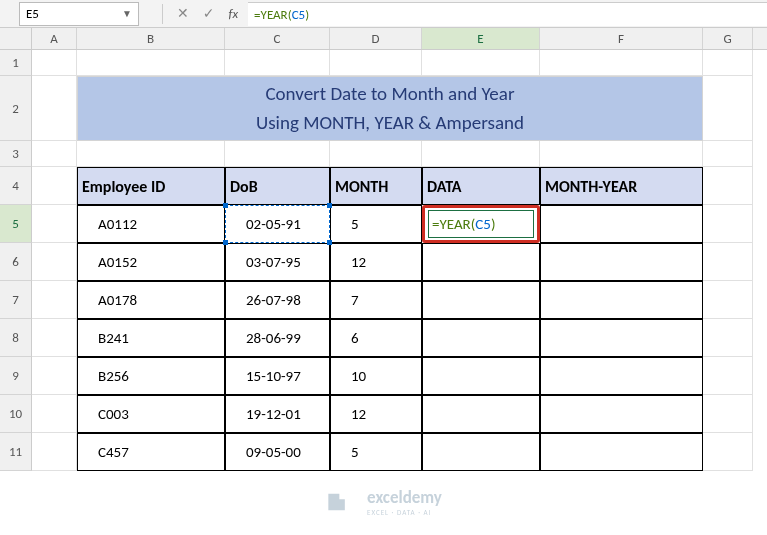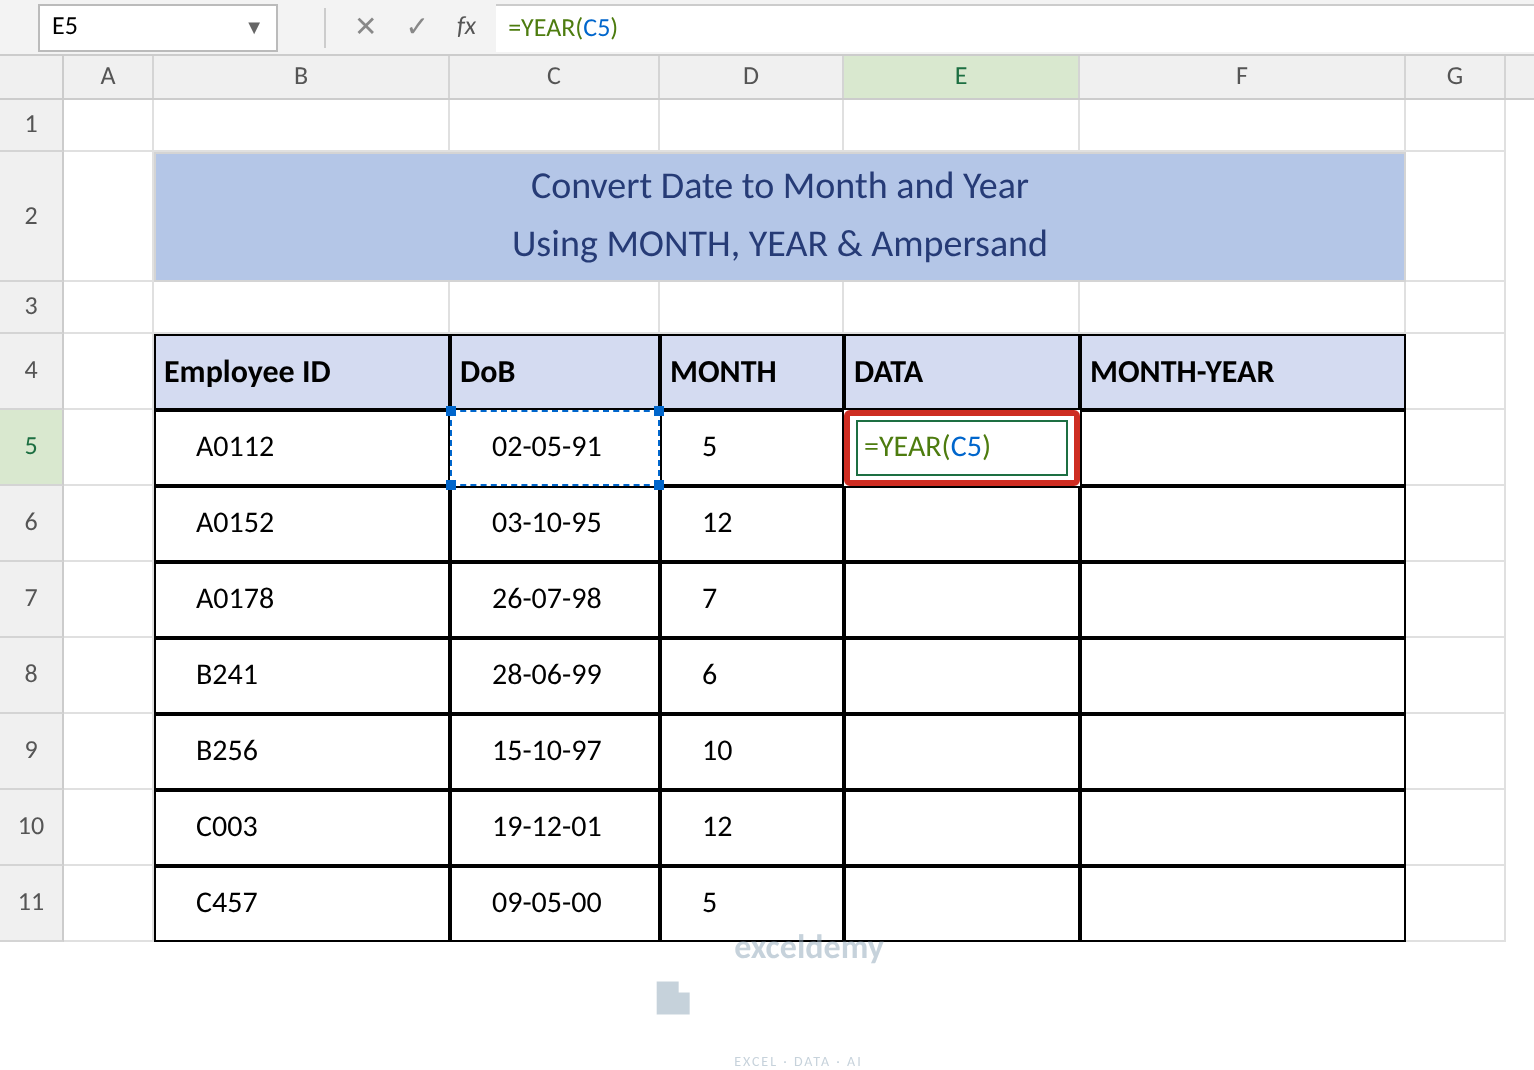--- a/index.html
+++ b/index.html
@@ -173,34 +173,34 @@
     }
     .ref-cell::before { top: -3px; left: -3px; }
     .ref-cell::after { bottom: -3px; right: -3px; }
     .ref-tl, .ref-br { position: absolute; width: 5px; height: 5px; background: #0066cc; }
     .ref-tl { top: -3px; right: -3px; }
     .ref-br { bottom: -3px; left: -3px; }
     .formula-span .fn { color: #4d7c0f; }
     .formula-span .ref { color: #0066cc; }
     .watermark {
       position: absolute;
-      bottom: 0;
+      bottom: 18px;
       left: 50%;
       transform: translateX(-50%);
       color: #8fa6b8;
       opacity: 0.5;
       font-size: 17px;
       font-weight: bold;
       display: flex;
       align-items: center;
       gap: 20px;
       z-index: 10;
     }
     .watermark svg { width: 22px; height: 22px; }
-    .watermark-sub { font-size: 7px; display: block; letter-spacing: 1px; font-weight: normal; margin-top: 42px; }
+    .watermark-sub { font-size: 7px; display: block; letter-spacing: 1px; font-weight: normal; }
   </style>
 </head>
 <body>
 
 <div class="formula-bar">
   <div class="name-box">
     <span>E5</span>
     <span class="dropdown">▼</span>
   </div>
   <div class="fb-divider"></div>
@@ -283,21 +283,21 @@
         </div>
       </div>
       <div class="cell table-cell col-F"></div>
       <div class="cell col-G"></div>
     </div>
 
     <div class="row rh">
       <div class="row-header">6</div>
       <div class="cell col-A"></div>
       <div class="cell table-cell col-B">A0152</div>
-      <div class="cell table-cell col-C">03-10-95</div>
+      <div class="cell table-cell col-C">03-07-95</div>
       <div class="cell table-cell col-D">12</div>
       <div class="cell table-cell col-E"></div>
       <div class="cell table-cell col-F"></div>
       <div class="cell col-G"></div>
     </div>
 
     <div class="row rh">
       <div class="row-header">7</div>
       <div class="cell col-A"></div>
       <div class="cell table-cell col-B">A0178</div>

